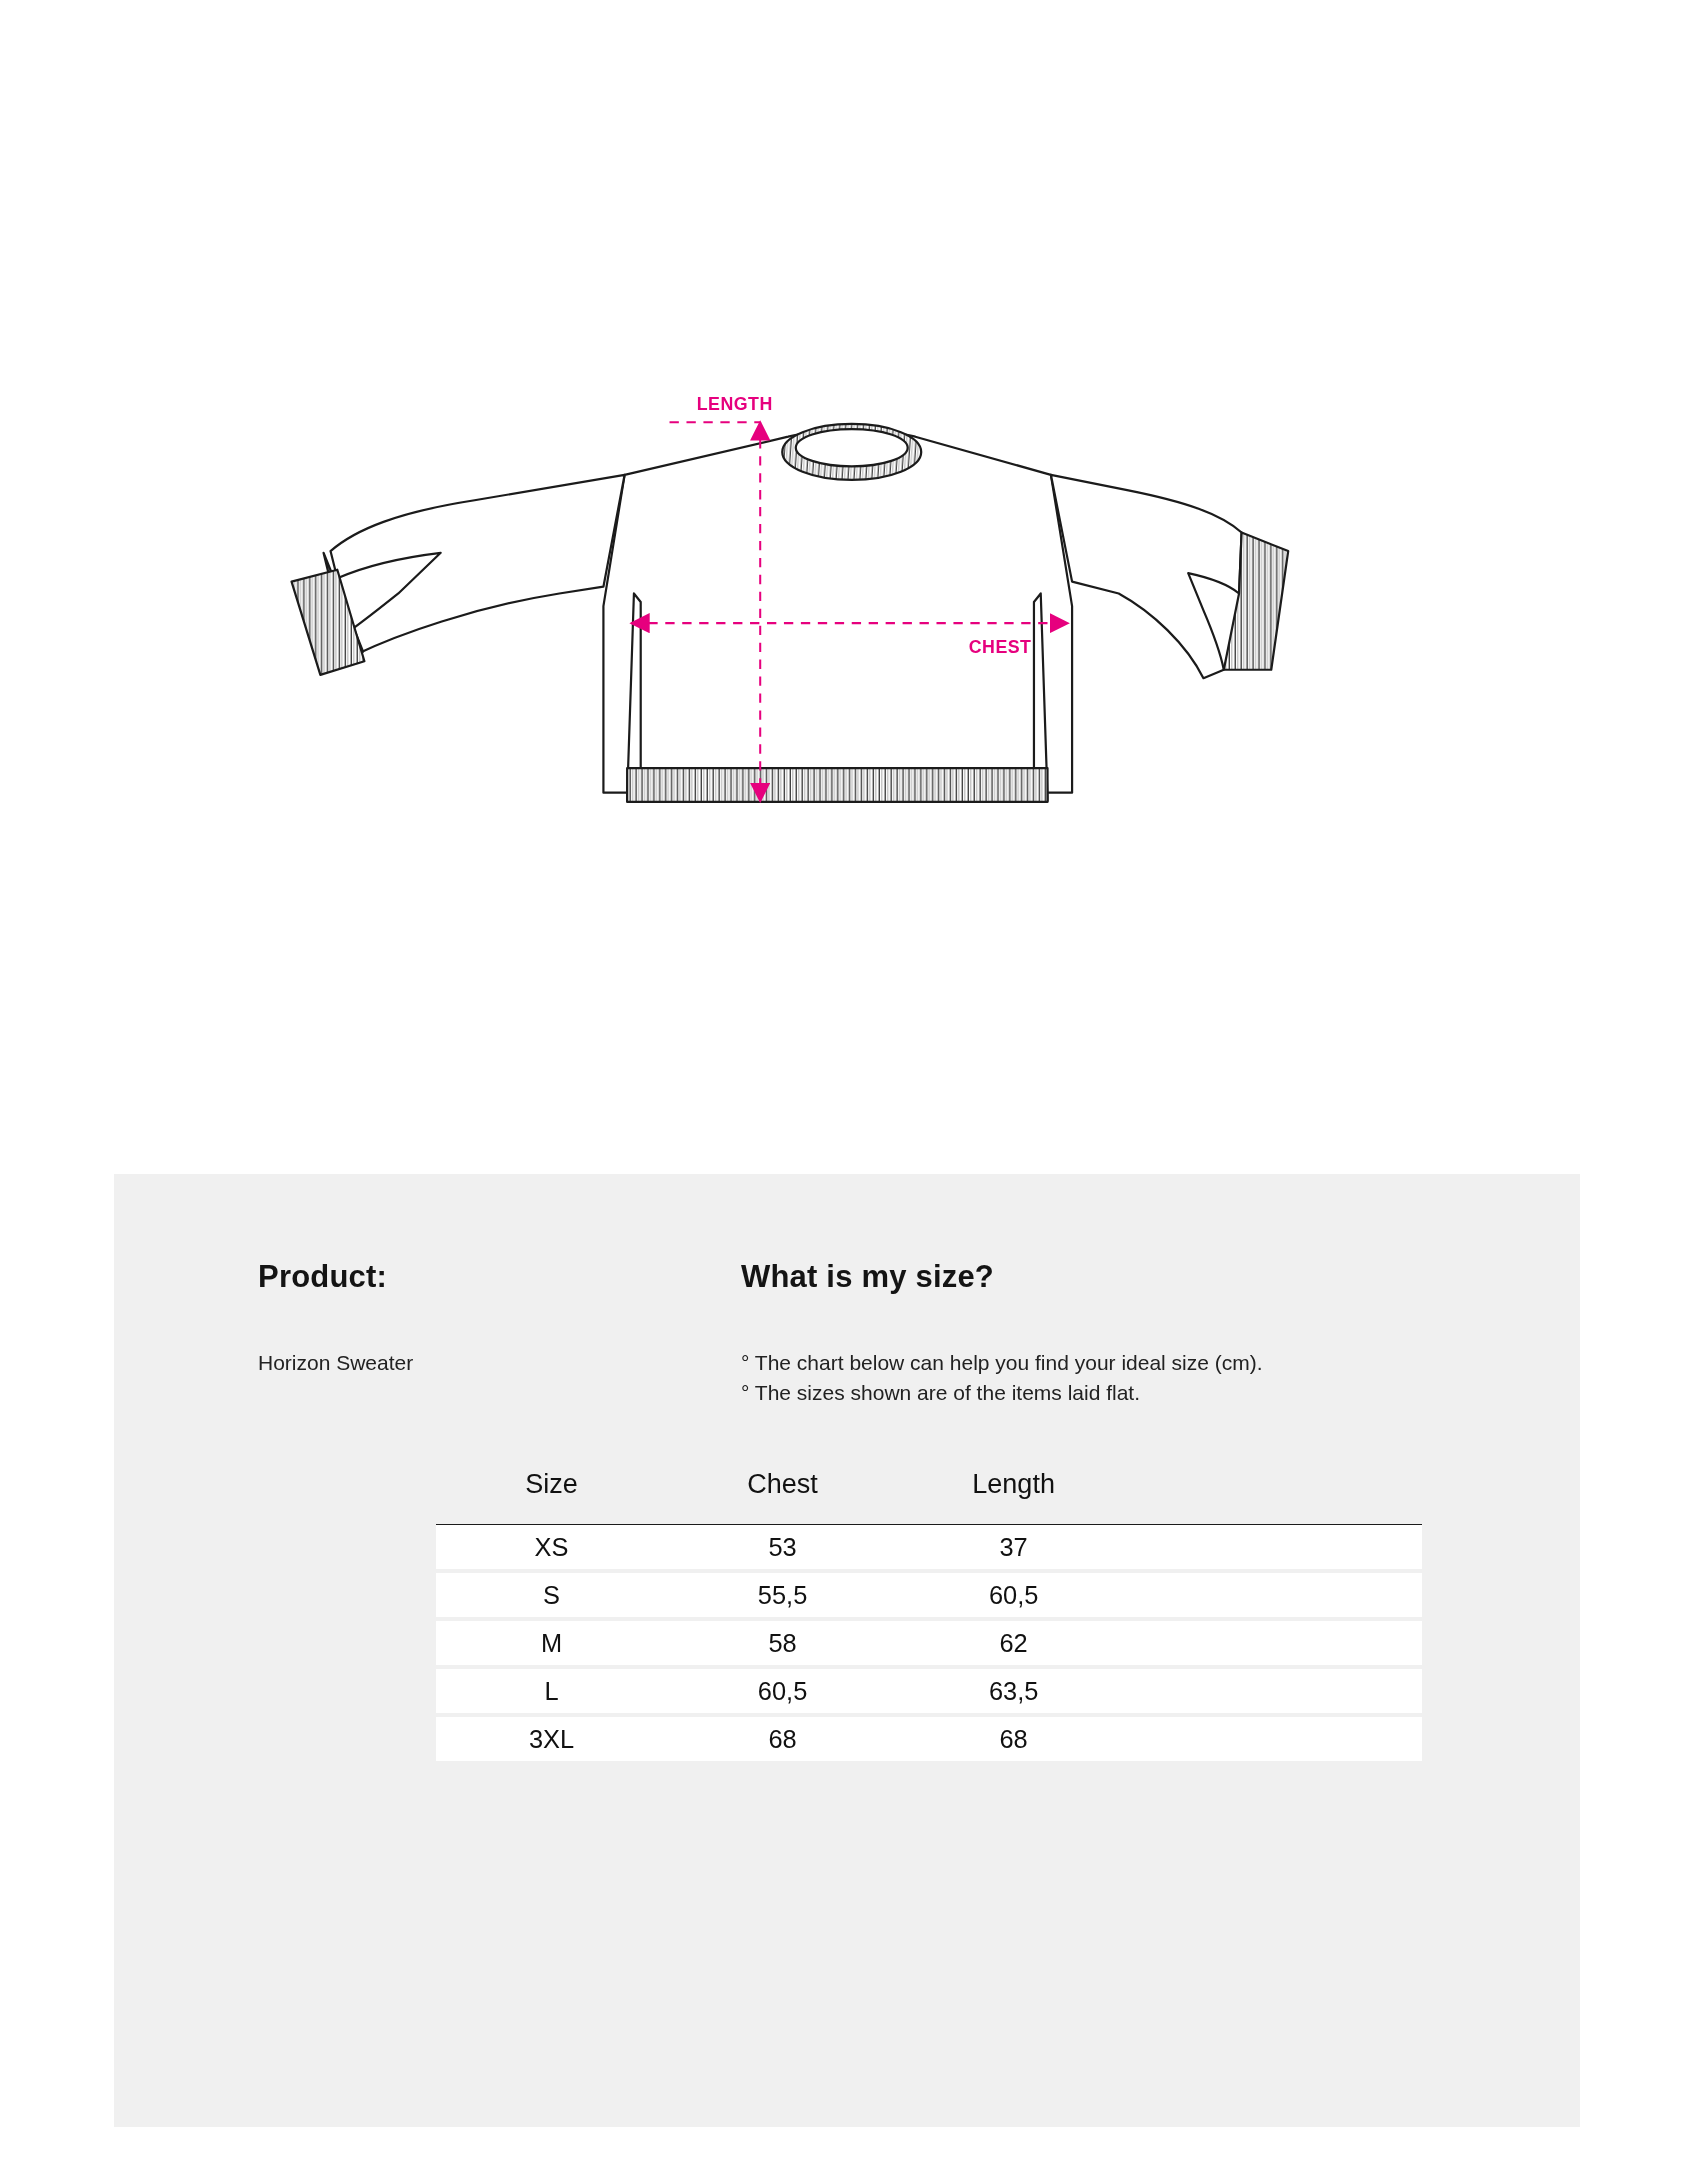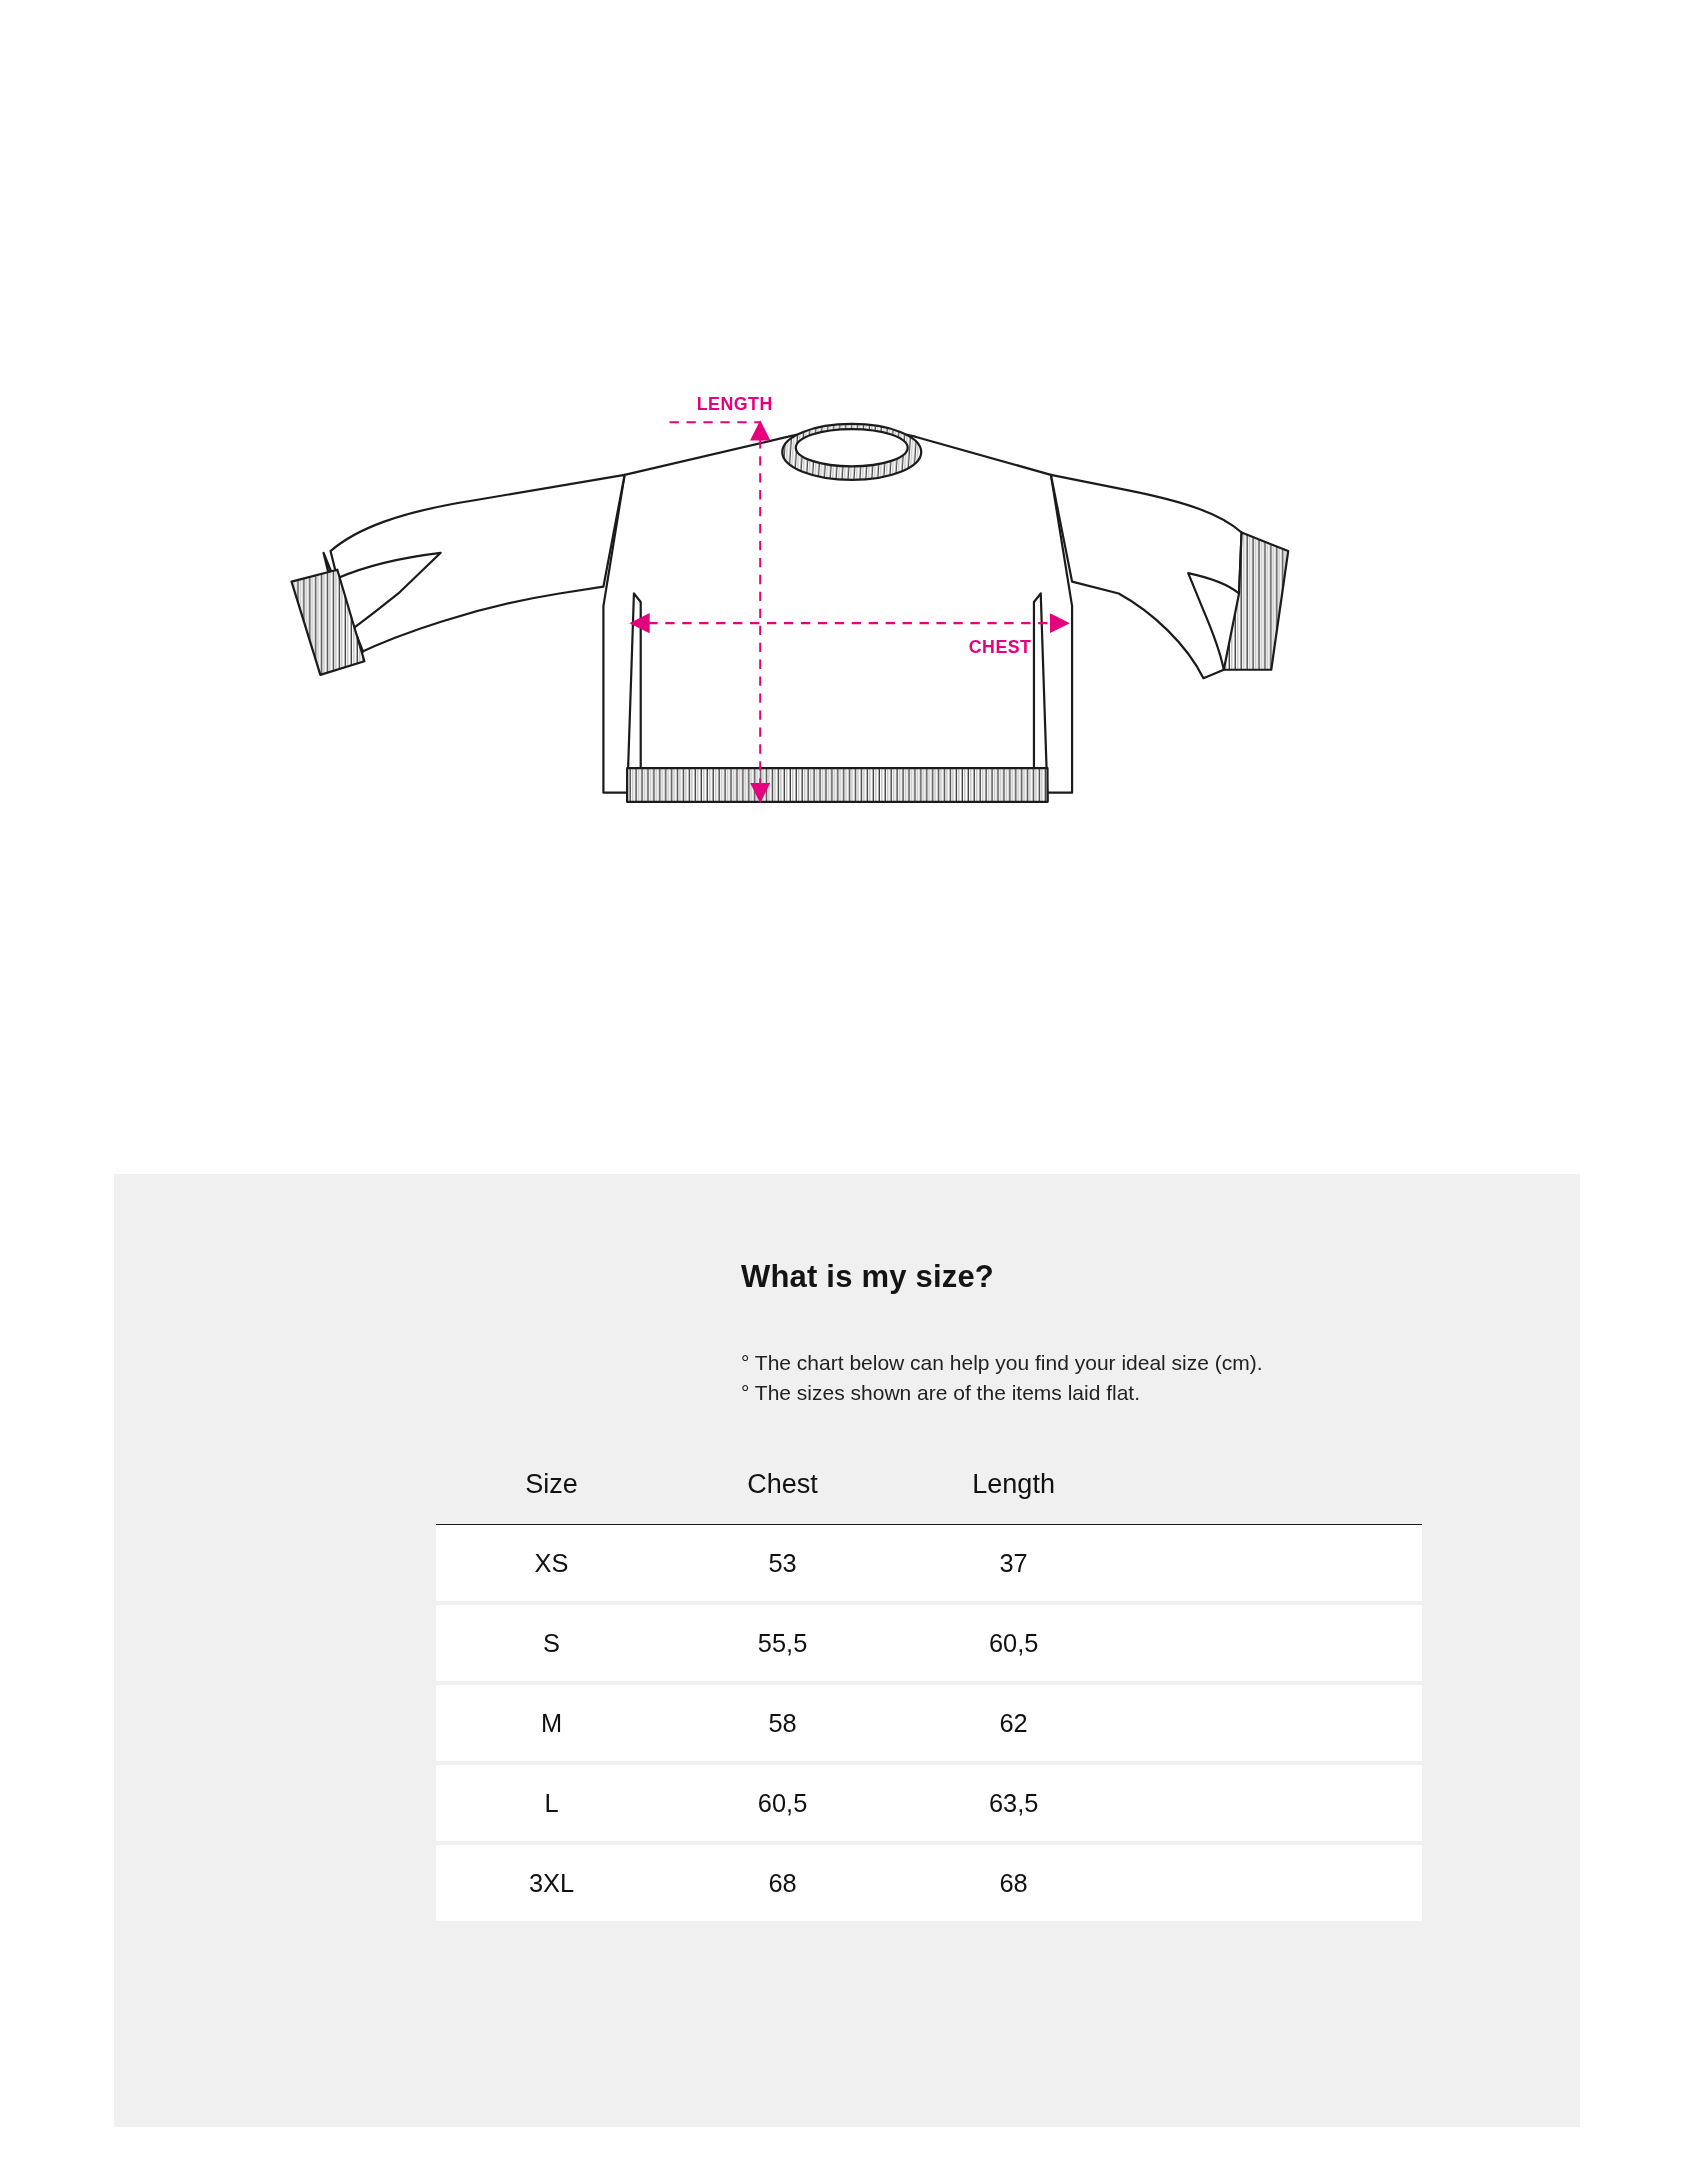--- a/index.html
+++ b/index.html
@@ -90,21 +90,21 @@
   .size-table th.spacer-col {
     width: 157px;
     border-bottom: 1.7px solid #1b1b1b;
   }
   .size-table td {
     font-size: 25.4px;
     color: #111111;
     text-align: center;
     background: #ffffff;
     height: 44px;
-    padding: 16px;
+    padding: 0;
   }
   .size-table tbody tr {
     border-bottom: 4.2px solid #f0f0f0;
   }
   .size-table td.spacer-col {
     background: #ffffff;
   }
   .size-table col.c-size { width: 157px; }
   .size-table col.c-chest { width: 157px; }
   .size-table col.c-length { width: 157px; }
@@ -202,20 +202,24 @@
       <line x1="790" y1="498" x2="897" y2="498" stroke-dasharray="11 9"></line>
     </g>
 
     <text x="822" y="483" fill="#e6007e" font-family="Liberation Sans, sans-serif" font-size="21" font-weight="bold" letter-spacing="0.6">LENGTH</text>
     <text x="1143" y="770" fill="#e6007e" font-family="Liberation Sans, sans-serif" font-size="21" font-weight="bold" letter-spacing="0.6">CHEST</text>
   </svg>
 </div>
 
 <div class="panel">
 
+  <div class="product-block">
+    <h2 class="col-heading">Product:</h2>
+    <p class="col-body">Horizon Sweater</p>
+  </div>
 
   <div class="size-block">
     <h2 class="col-heading">What is my size?</h2>
     <p class="col-body">° The chart below can help you find your ideal size (cm).</p>
     <p class="col-body">° The sizes shown are of the items laid flat.</p>
   </div>
 
   <table class="size-table">
     <colgroup>
       <col class="c-size">

